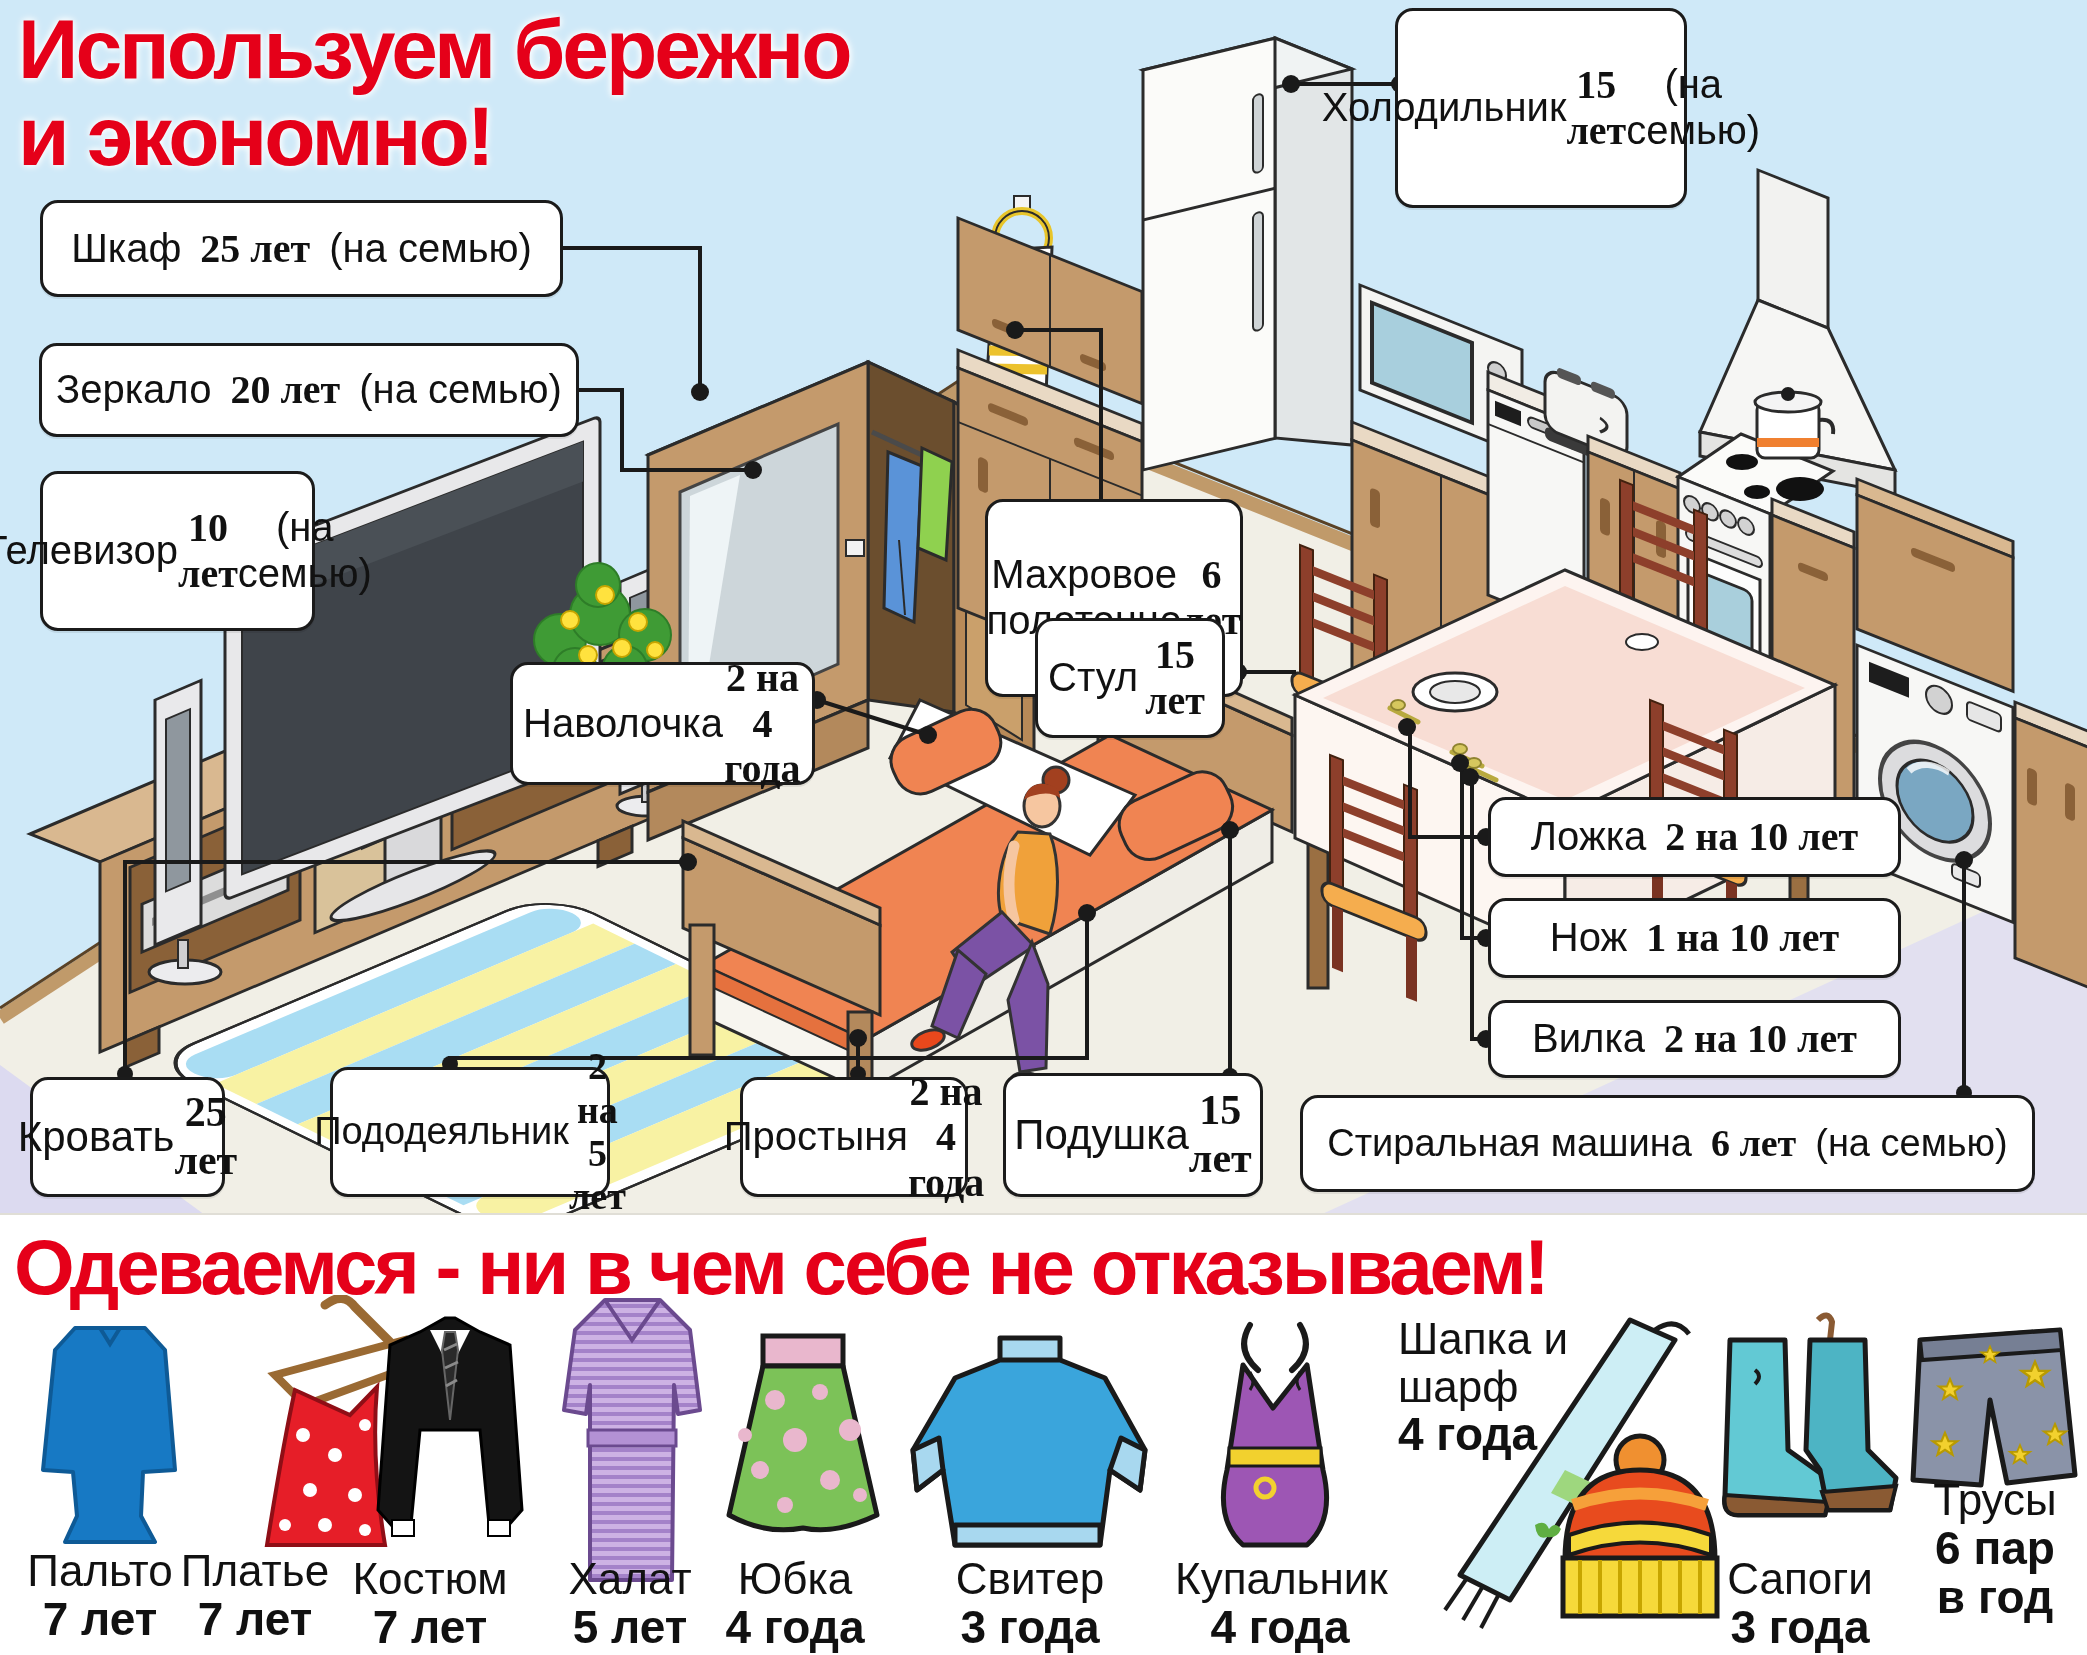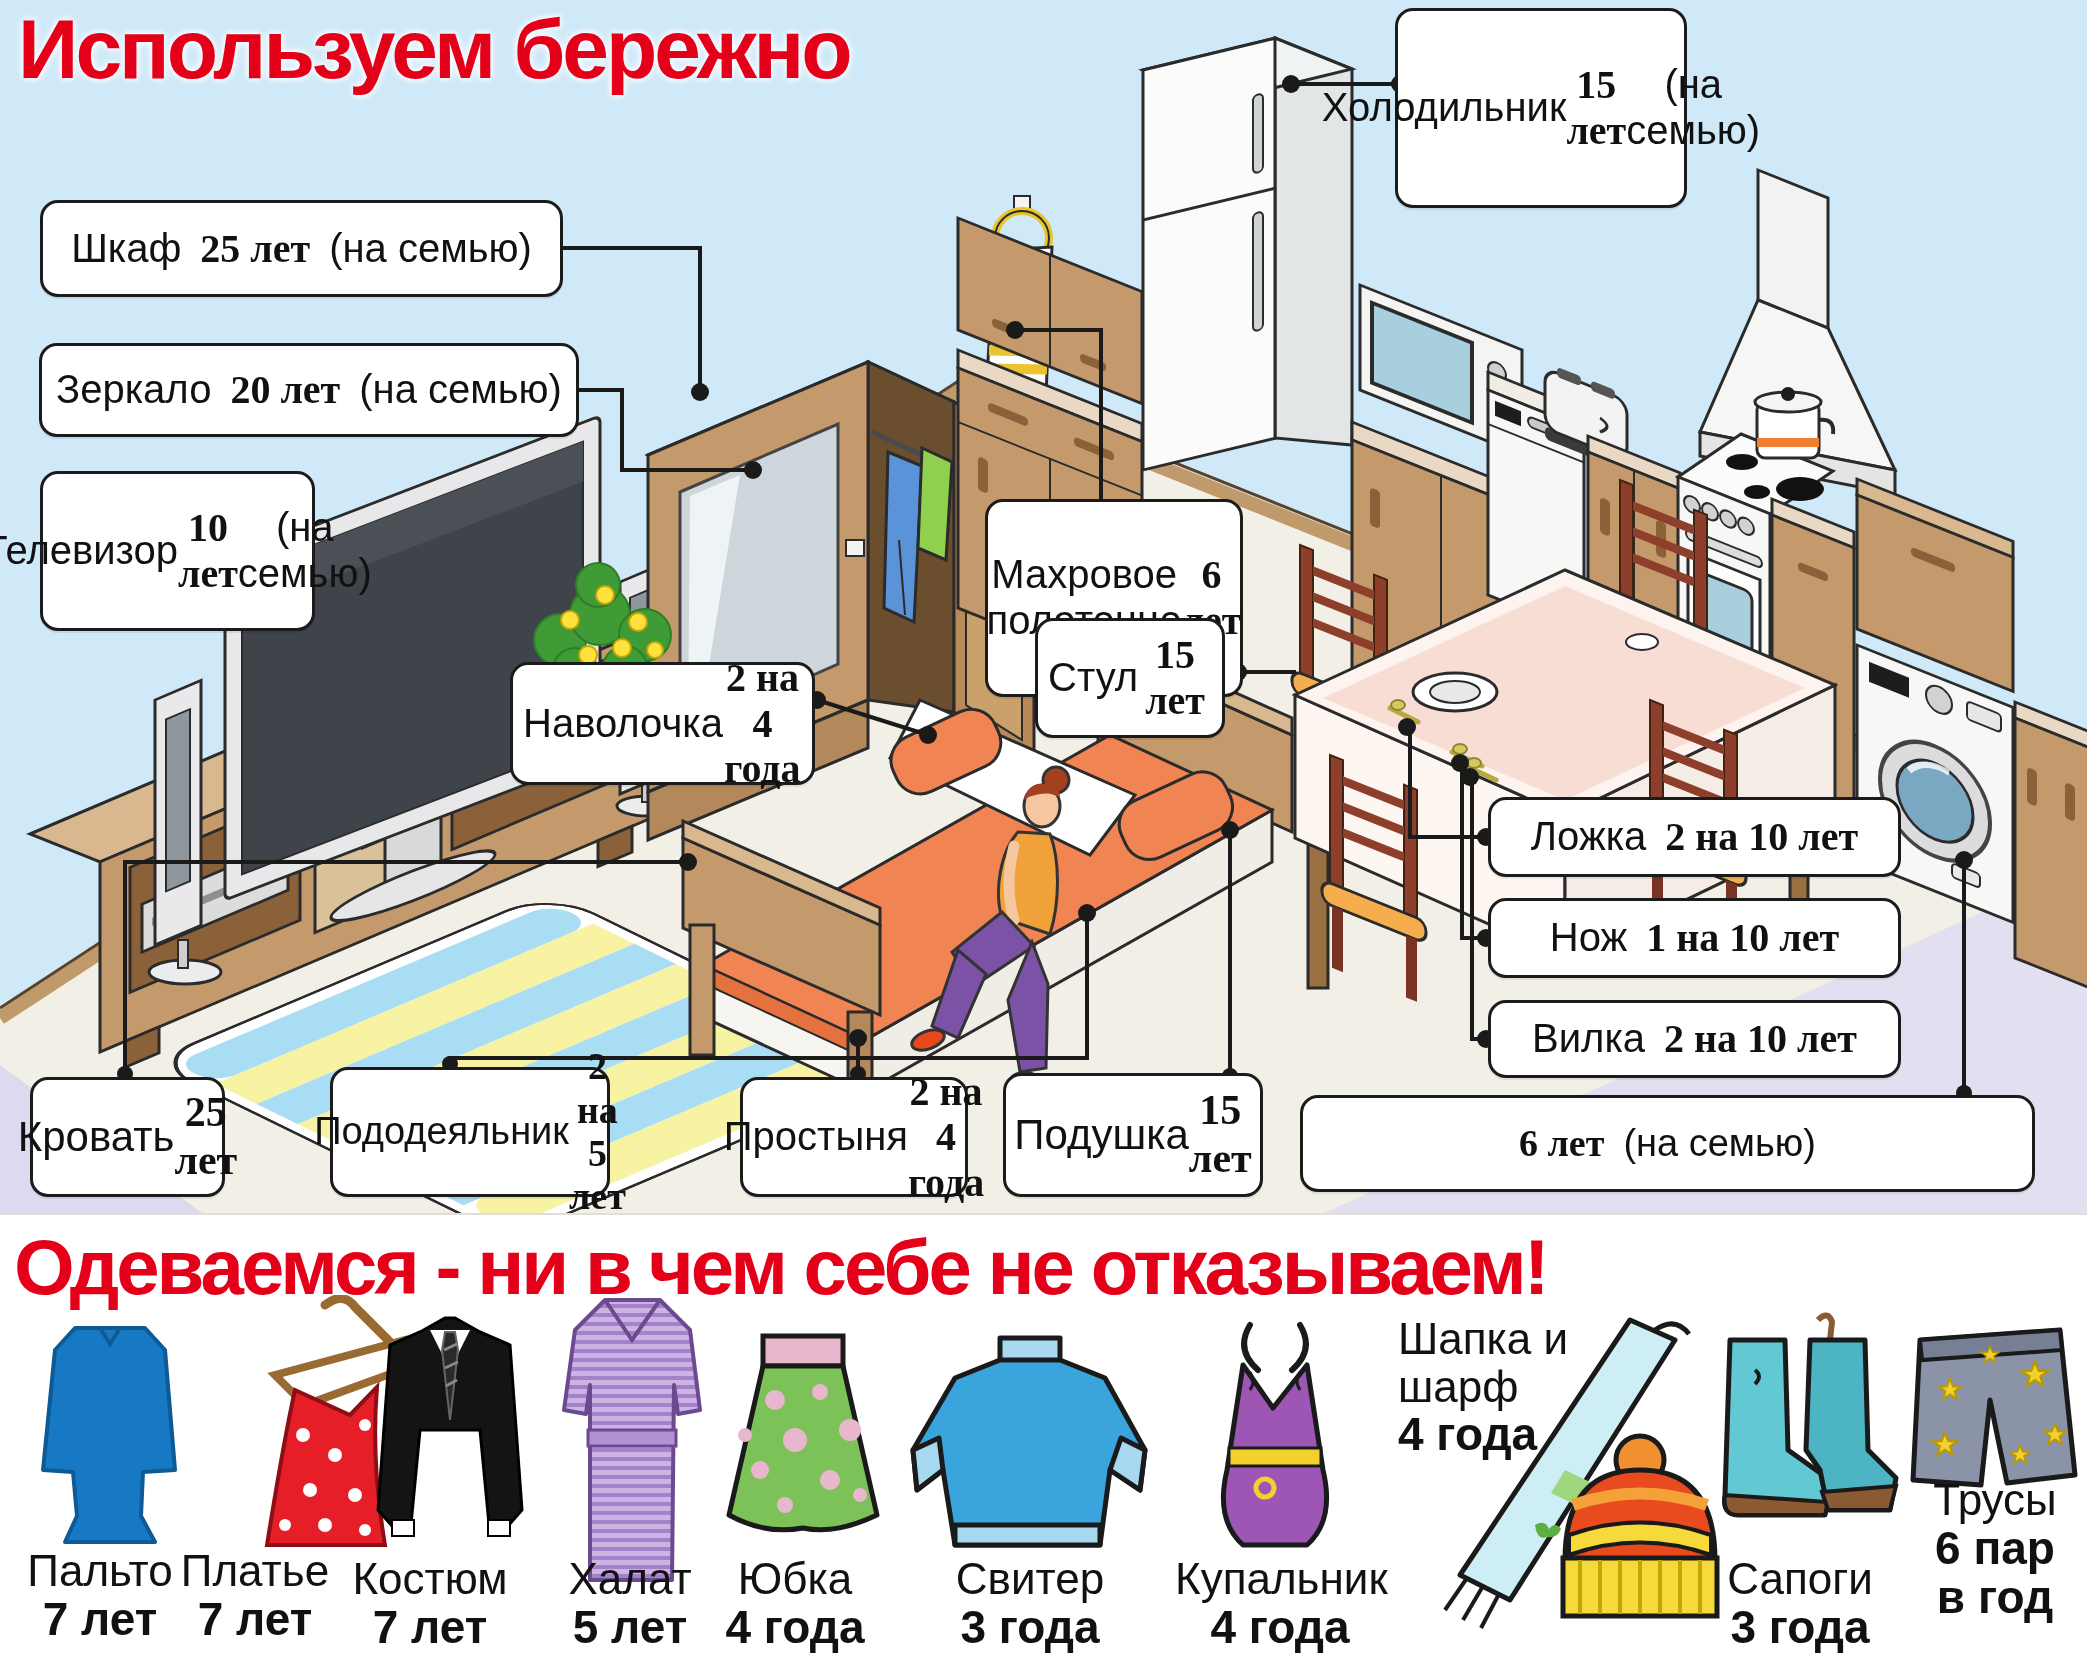--- a/index.html
+++ b/index.html
@@ -436,20 +436,21 @@
     <circle cx="1230" cy="830" r="9"></circle>
       <circle cx="1230" cy="1076" r="8"></circle>
     <circle cx="1964" cy="860" r="9"></circle>
       <circle cx="1964" cy="1093" r="8"></circle>
   </g>
   <circle cx="1400" cy="84" r="7" fill="#ffffff" stroke="#1a1a1a" stroke-width="4"></circle>
 </svg>
 
 <div class="main-title">
   <div>Используем бережно</div>
+  <div>и экономно!</div>
 </div>
 
 <div class="callout row" style="left:40px;top:200px;width:523px;height:97px;">
   <span class="c-name">Шкаф</span>
   <span class="c-val">25 лет</span>
   <span class="c-note">(на семью)</span>
 </div>
 <div class="callout row" style="left:39px;top:343px;width:540px;height:94px;">
   <span class="c-name">Зеркало</span>
   <span class="c-val">20 лет</span>
@@ -499,20 +500,21 @@
 </div>
 <div class="callout" style="left:740px;top:1077px;width:228px;height:120px;">
   <span class="c-name">Простыня</span>
   <span class="c-val">2 на 4 года</span>
 </div>
 <div class="callout" style="left:1003px;top:1073px;width:260px;height:124px;font-size:42px;">
   <span class="c-name">Подушка</span>
   <span class="c-val">15 лет</span>
 </div>
 <div class="callout row" style="left:1300px;top:1095px;width:735px;height:97px;font-size:38px;">
+  <span class="c-name">Стиральная машина</span>
   <span class="c-val">6 лет</span>
   <span class="c-note">(на семью)</span>
 </div>
 
 <div class="sep"></div>
 
 <div class="clothes">
   <div class="bottom-title" style="position:absolute;left:14px;top:7px;">Одеваемся - ни в чем себе не отказываем!</div>
 
   <svg class="cl-icon" style="left:15px;top:105px;" width="195" height="230" viewBox="0 0 195 230">

